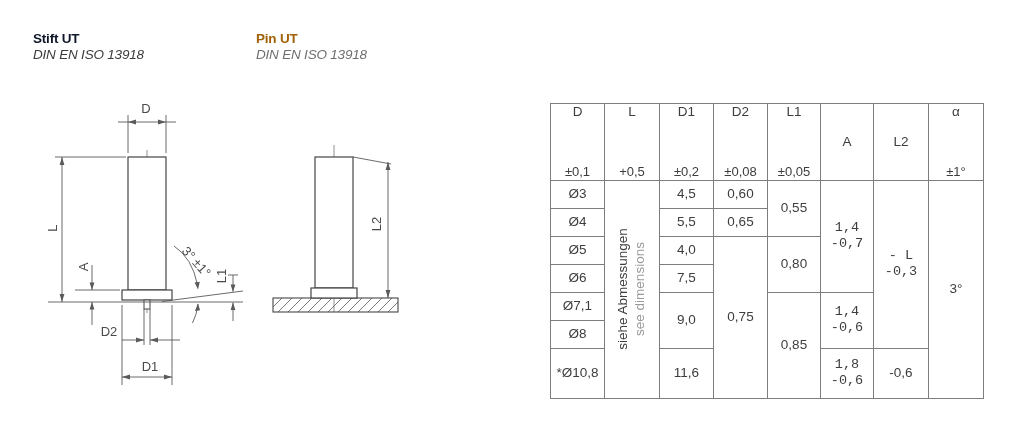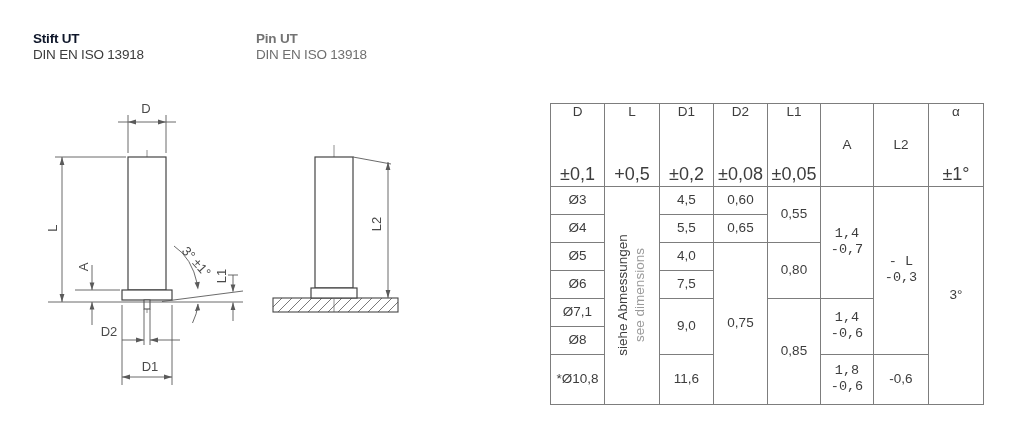--- a/index.html
+++ b/index.html
@@ -3,41 +3,41 @@
 <meta charset="utf-8">
 <style>
   html,body{margin:0;padding:0;}
   body{
     width:1024px;height:438px;background:#ffffff;position:relative;overflow:hidden;
     font-family:"Liberation Sans", sans-serif;
   }
   
   .title-block{position:absolute;top:31px;line-height:15px;font-size:13.5px;letter-spacing:-0.2px;}
   .title-block .t-name{font-weight:bold;color:#0f172a;}
-  .title-block .t-std{color:#3c3c3c;margin-top:1px;}
-  .title-block.right .t-name{color:#737373;}
+  .title-block .t-std{color:#3c3c3c;margin-top:1px;font-style:italic;}
+  .title-block.right .t-name{color:#a16207;}
   .title-block.right .t-std{color:#6f6f6f;}
 
   
   .drawing{position:absolute;}
   .drawing text{font-family:"Liberation Sans", sans-serif;fill:#4a4a4a;font-size:13px;}
 
   
   .dim-table{
     position:absolute;left:550px;top:103px;border-collapse:collapse;table-layout:fixed;
     font-size:13.5px;color:#3d3d3d;
   }
   .dim-table th,.dim-table td{
     border:1px solid #7d7d7d;text-align:center;vertical-align:middle;
     padding:0;font-weight:normal;line-height:1.2;
   }
   .dim-table tr.hdr{height:48px;}
   .dim-table tr.r{height:28px;}
   .dim-table tr.r-last{height:50px;}
-  .tol{display:block;font-size:18px;margin-top:44px;}
+  .tol{display:block;font-size:13px;margin-top:44px;}
   .two-line span{display:block;font-family:Liberation Mono, monospace;}
   .note-cell{position:relative;}
   .note-rot{
     position:absolute;top:50%;left:50%;
     transform:translate(-50%,-50%) rotate(-90deg);
     white-space:nowrap;text-align:center;line-height:1.25;font-size:13.5px;
   }
   .note-de{display:block;color:#3d3d3d;}
   .note-en{display:block;color:#9a9a9a;}
 </style>

